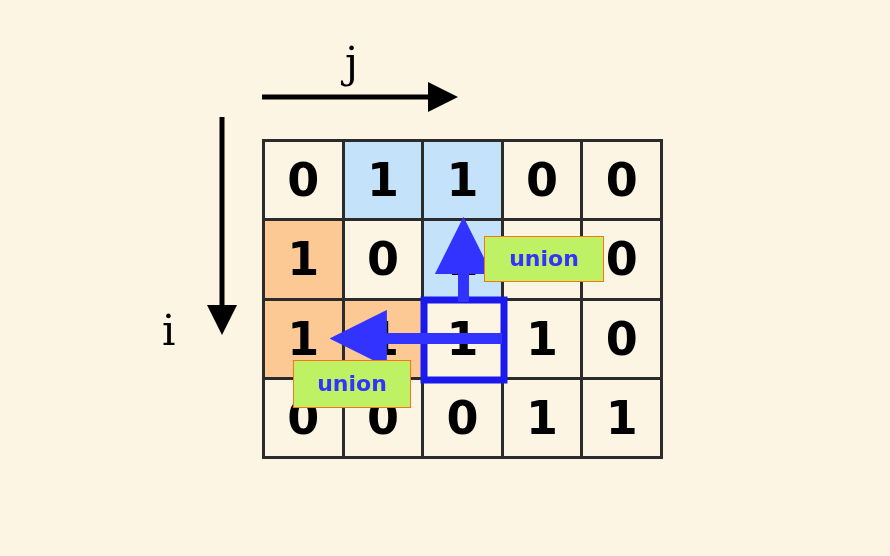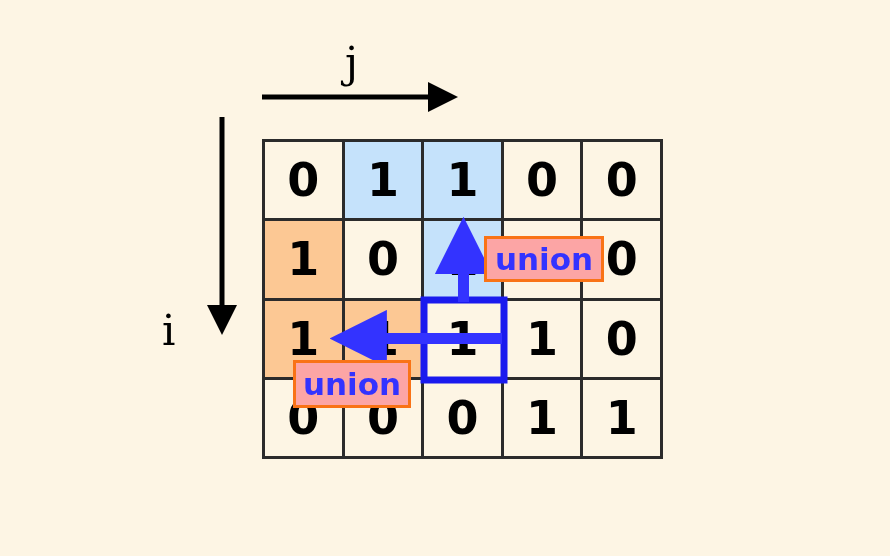--- a/index.html
+++ b/index.html
@@ -68,26 +68,26 @@
   #overlay {
     position: absolute;
     left: 0; top: 0;
     width: 890px; height: 556px;
     pointer-events: none;
   }
 
   
   .union-box {
     position: absolute;
-    border: 3px solid #f97316;
-    background: #fca5a5;
+    border: 1px solid #f97316;
+    background: #bef264;
     color: #3333ff;
     font-family: "DejaVu Sans", sans-serif;
     font-weight: 700;
-    font-size: 31px;
+    font-size: 22px;
     line-height: 1;
     display: flex;
     align-items: center;
     justify-content: center;
     box-sizing: border-box;
     user-select: none;
   }
   #union-box-up   { left: 484px; top: 236px; width: 120px; height: 46px; }
   #union-box-left { left: 293px; top: 360px; width: 118px; height: 48px; }
 </style>

